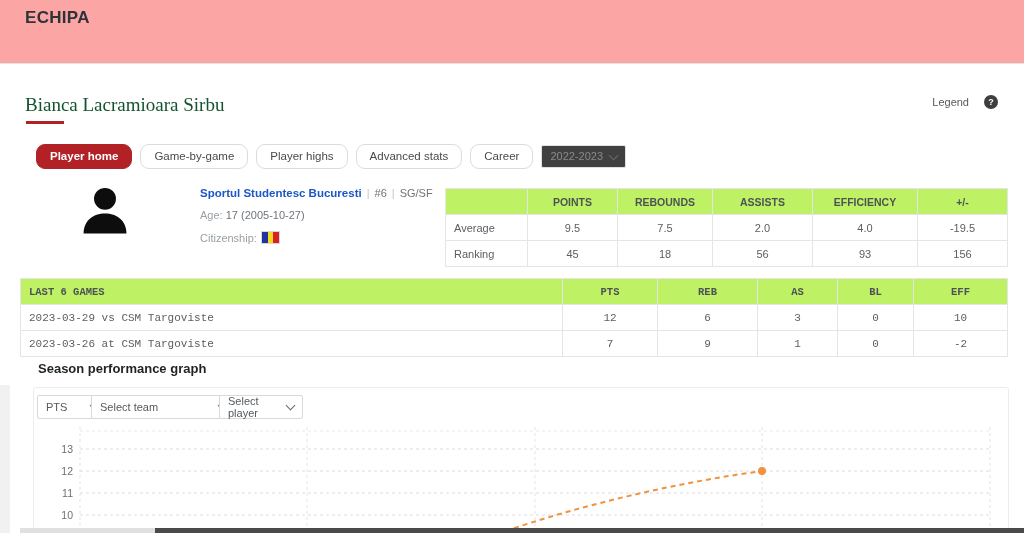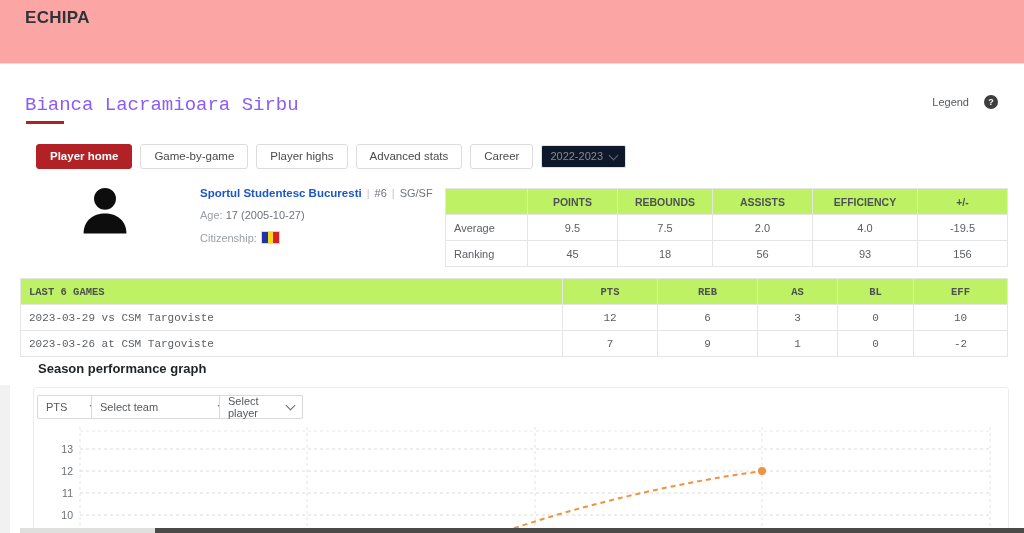--- a/index.html
+++ b/index.html
@@ -8,35 +8,35 @@
     background:#ffffff;font-family:"Liberation Sans",sans-serif;
     -webkit-font-smoothing:antialiased;
   }
   
   .topbar{position:absolute;left:0;top:0;width:1024px;height:63px;
     background:#fca5a5;border-bottom:1px solid #e3e3e4;}
   .app-title{position:absolute;left:25px;top:8px;font-size:17px;font-weight:bold;
     color:#2e3338;letter-spacing:.3px;}
   
   .player-name{position:absolute;left:25px;top:94px;font-size:19px;
-    font-family:Liberation Mono, monospace;color:#8b5cf6;}
+    font-family:Liberation Serif, serif;color:#14532d;}
   .name-underline{position:absolute;left:26px;top:121px;width:38px;height:3px;
     background:var(--accent_red,#b12126);}
   .legend{position:absolute;right:26px;top:95px;display:flex;align-items:center;gap:15px;}
   .legend-label{font-size:11px;color:#55595d;}
   .help-badge{width:14px;height:14px;border-radius:50%;background:#3e3e3e;color:#fff;
     font-size:9px;font-weight:bold;display:flex;align-items:center;justify-content:center;cursor:pointer;}
   
   .tabs{position:absolute;left:36px;top:144px;display:flex;gap:8px;align-items:center;}
   .tab{height:23px;line-height:23px;padding:0 13px;font-size:11.5px;color:#4a4a4a;
-    background:#fff;border:1px solid #dcdcdc;border-radius:3px;cursor:pointer;white-space:nowrap;text-align:right;}
+    background:#fff;border:1px solid #dcdcdc;border-radius:9px;cursor:pointer;white-space:nowrap;text-align:right;}
   .tab.active{background:var(--accent_red,#b12126);border-color:var(--accent_red,#b12126);
     color:#fff;font-weight:bold;}
   .season-select{height:21px;line-height:21px;padding:0 8px;font-size:11px;color:#8a8a8a;
-    background:#0f172a;border:1px solid #e0e0e0;border-radius:2px;display:flex;align-items:center;gap:7px;cursor:pointer;}
+    background:#404040;border:1px solid #e0e0e0;border-radius:2px;display:flex;align-items:center;gap:7px;cursor:pointer;}
   .chev{width:6px;height:6px;border-right:1.6px solid #6a6a6a;border-bottom:1.6px solid #6a6a6a;
     transform:rotate(45deg);margin-top:-3px;flex:0 0 auto;}
   
   .avatar{position:absolute;left:76px;top:186px;width:58px;height:50px;}
   .info{position:absolute;left:200px;top:187px;font-size:11px;}
   .info .row{margin-bottom:10px;display:flex;align-items:flex-end;}
   .team-link{color:var(--link_blue,#1c57c5);font-weight:bold;font-size:11.5px;cursor:pointer;}
   .sep{color:#c2c5c8;margin:0 5px;}
   .muted{color:#9aa0a5;}
   .val{color:#6f747a;}

